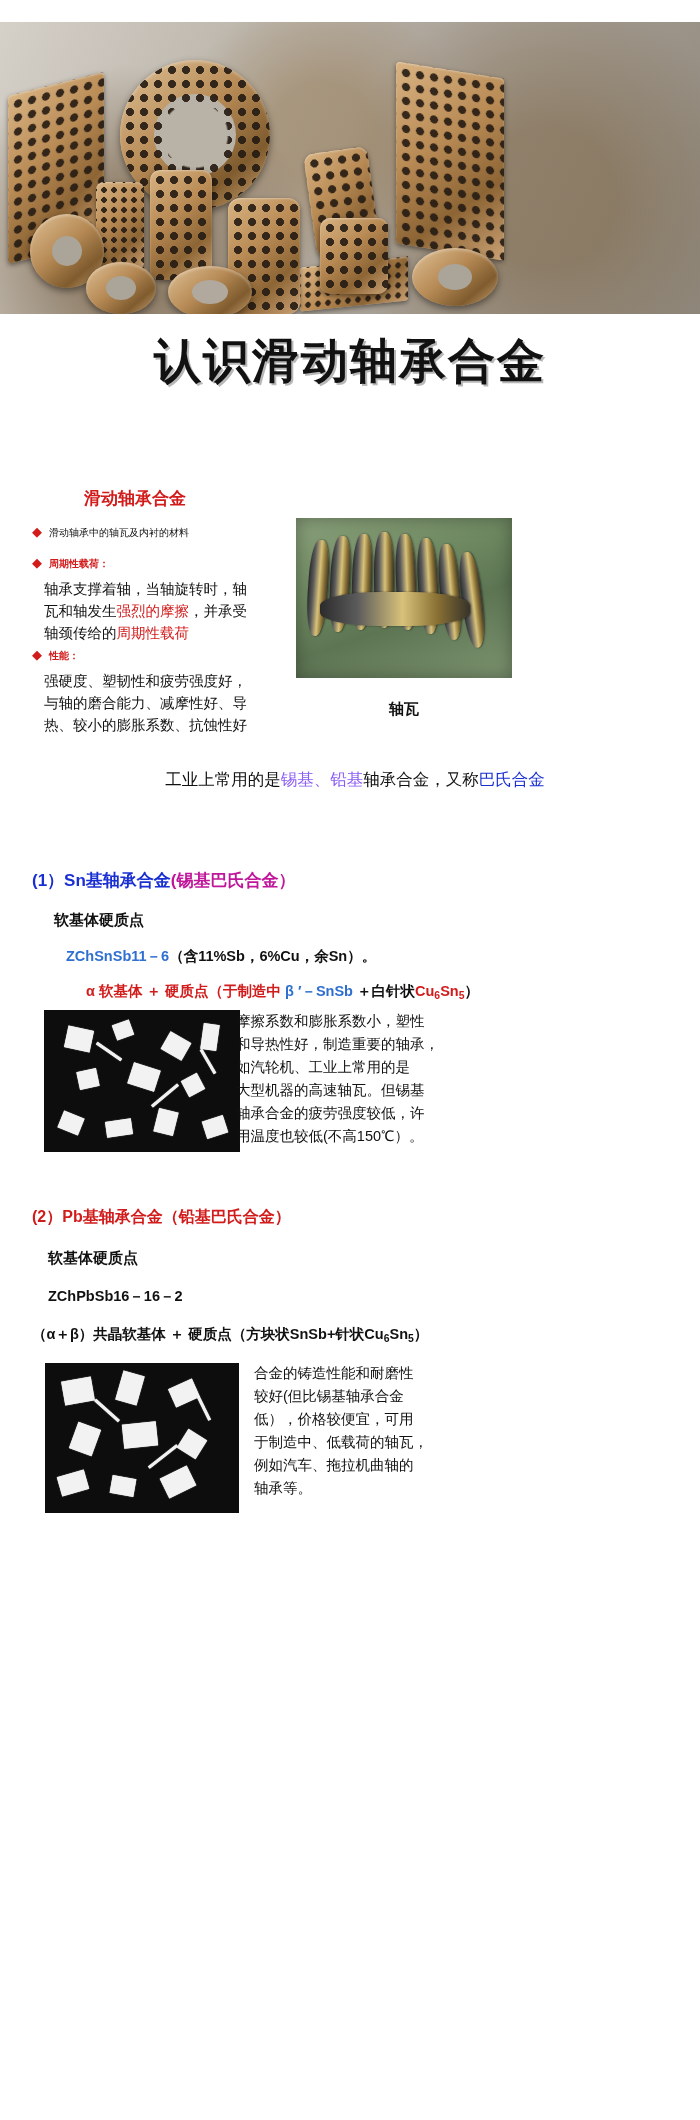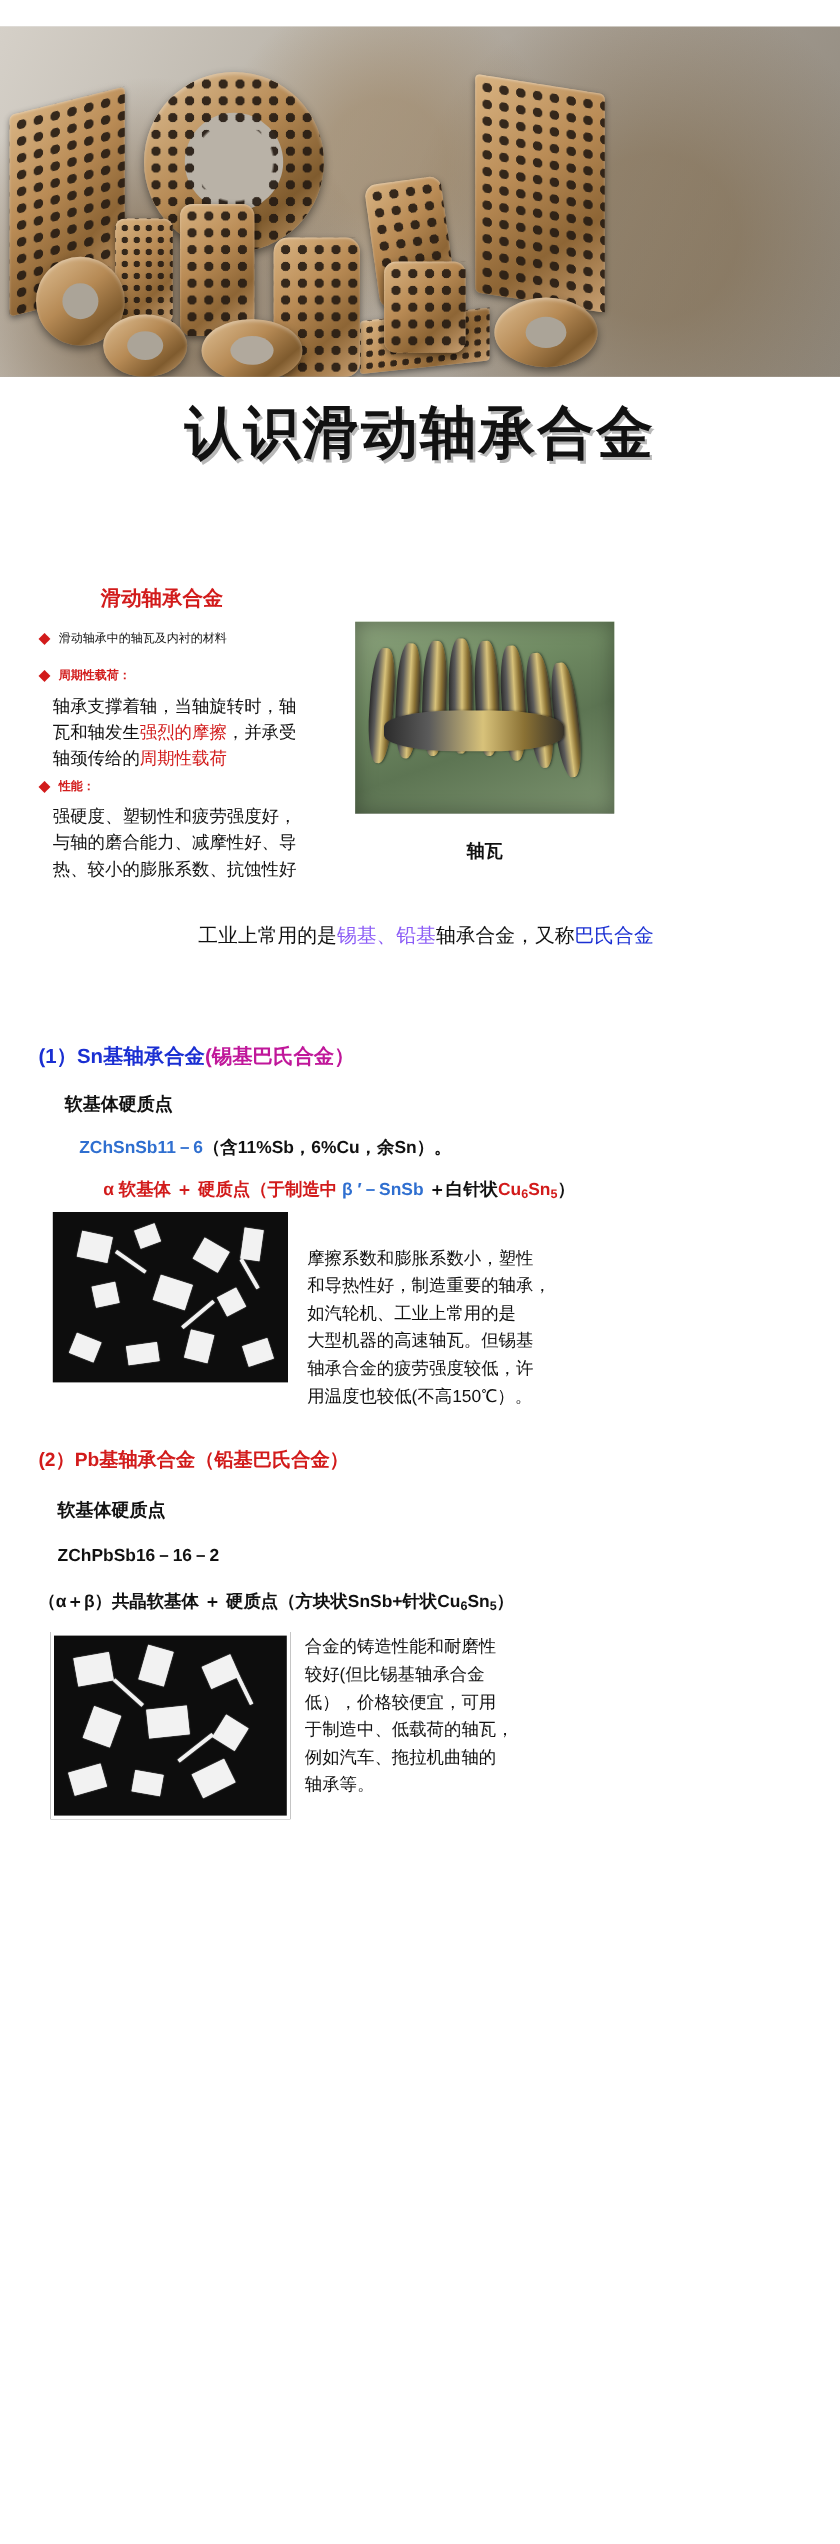--- a/index.html
+++ b/index.html
@@ -323,21 +323,21 @@
   <div class="flake" style="left:140px; top:66px; width:18px; height:18px; transform:rotate(-28deg);"></div>
   <div class="flake" style="left:16px; top:104px; width:22px; height:18px; transform:rotate(22deg);"></div>
   <div class="flake" style="left:62px; top:110px; width:26px; height:16px; transform:rotate(-8deg);"></div>
   <div class="flake" style="left:112px; top:100px; width:20px; height:24px; transform:rotate(14deg);"></div>
   <div class="flake" style="left:160px; top:108px; width:22px; height:18px; transform:rotate(-18deg);"></div>
   <div class="flake" style="left:50px; top:40px; width:30px; height:3px; transform:rotate(35deg);"></div>
   <div class="flake" style="left:104px; top:84px; width:34px; height:3px; transform:rotate(-40deg);"></div>
   <div class="flake" style="left:150px; top:50px; width:28px; height:3px; transform:rotate(60deg);"></div>
 </div>
 
-<div class="body-text" style="left:256px; top:1010px; width:410px;margin-top:28px;">
+<div class="body-text" style="left:236px; top:1010px; width:410px;">
   <span>摩擦系数和膨胀系数小，塑性</span><br>
   <span>和导热性好，制造重要的轴承，</span><br>
   <span>如汽轮机、工业上常用的是</span><br>
   <span>大型机器的高速轴瓦。但锡基</span><br>
   <span>轴承合金的疲劳强度较低，许</span><br>
   <span>用温度也较低(不高150℃）。</span>
 </div>
 
 <div class="h-pb">(2）Pb基轴承合金（铅基巴氏合金）</div>
 

